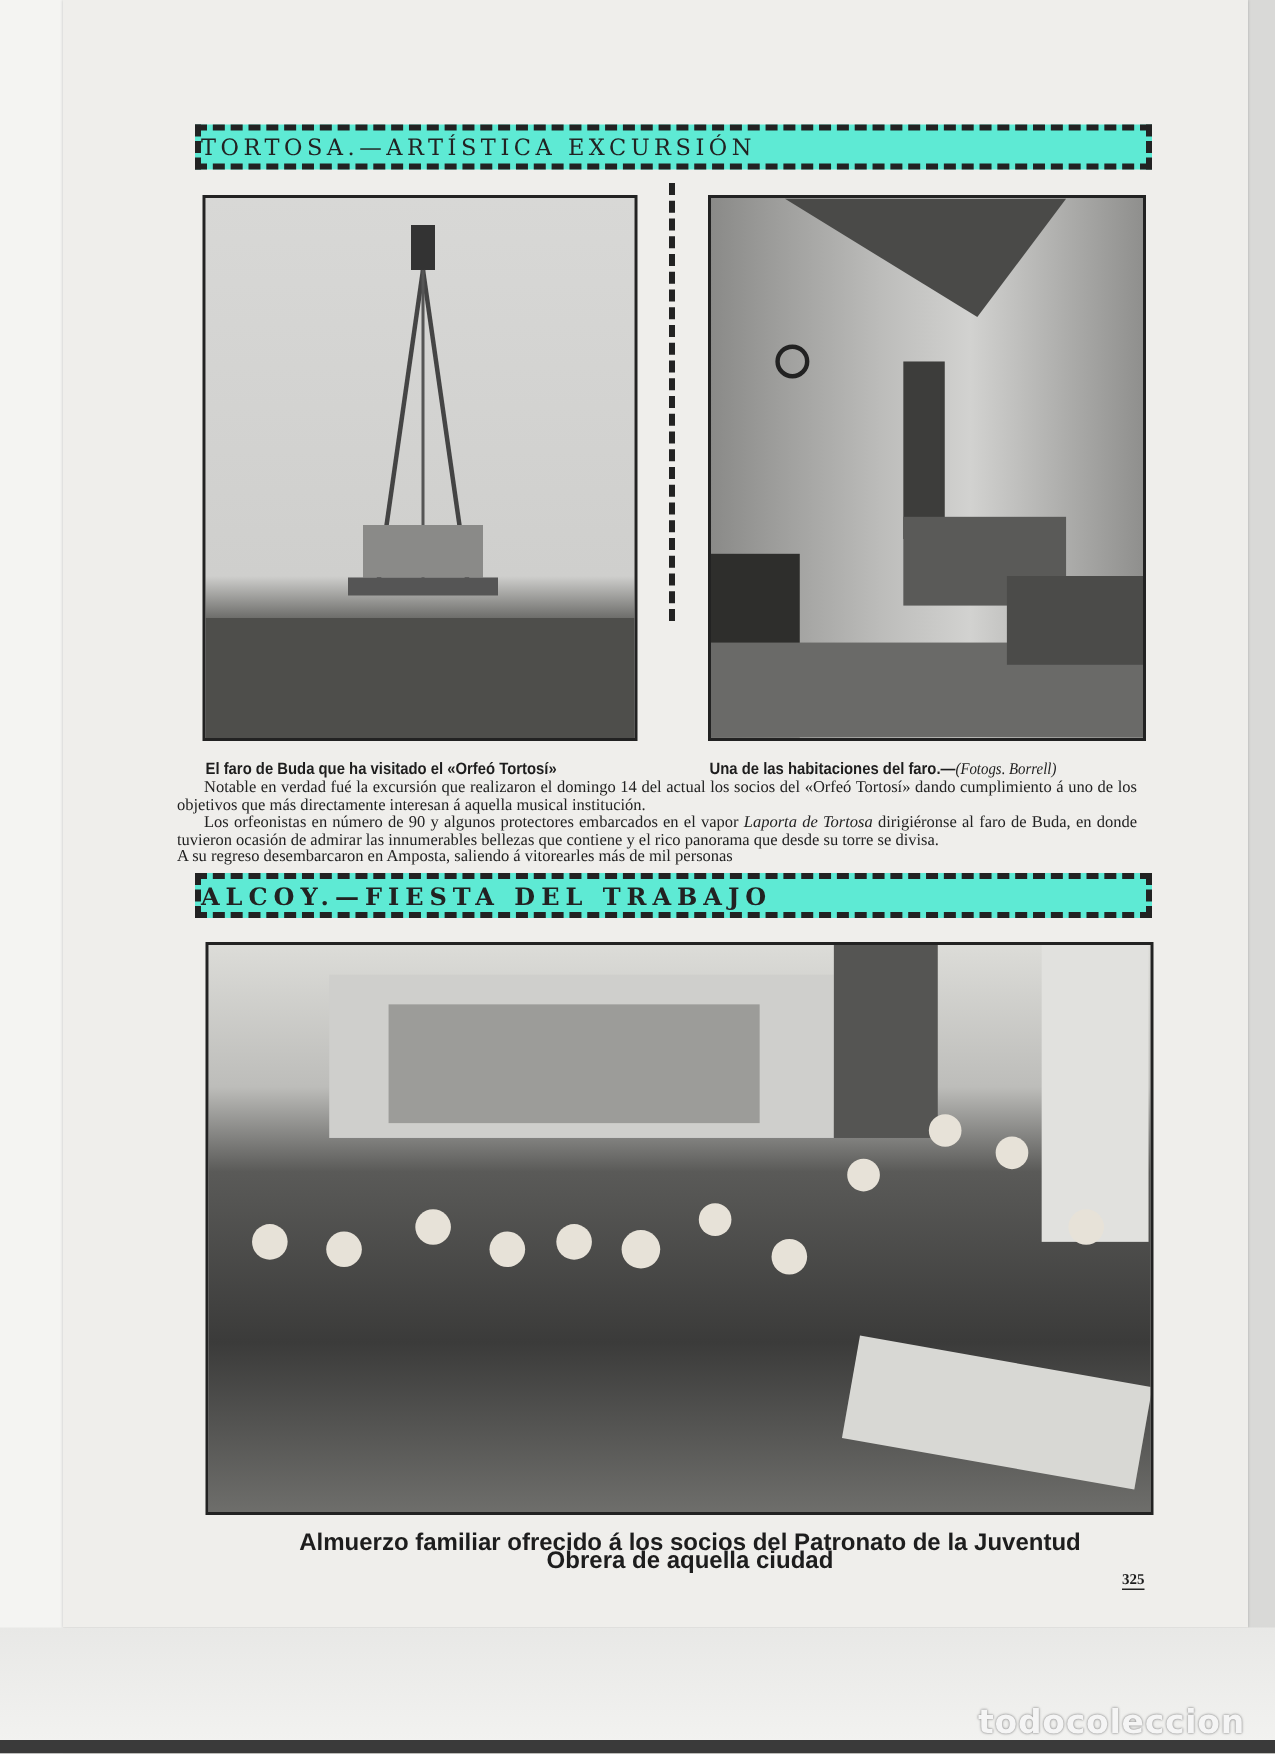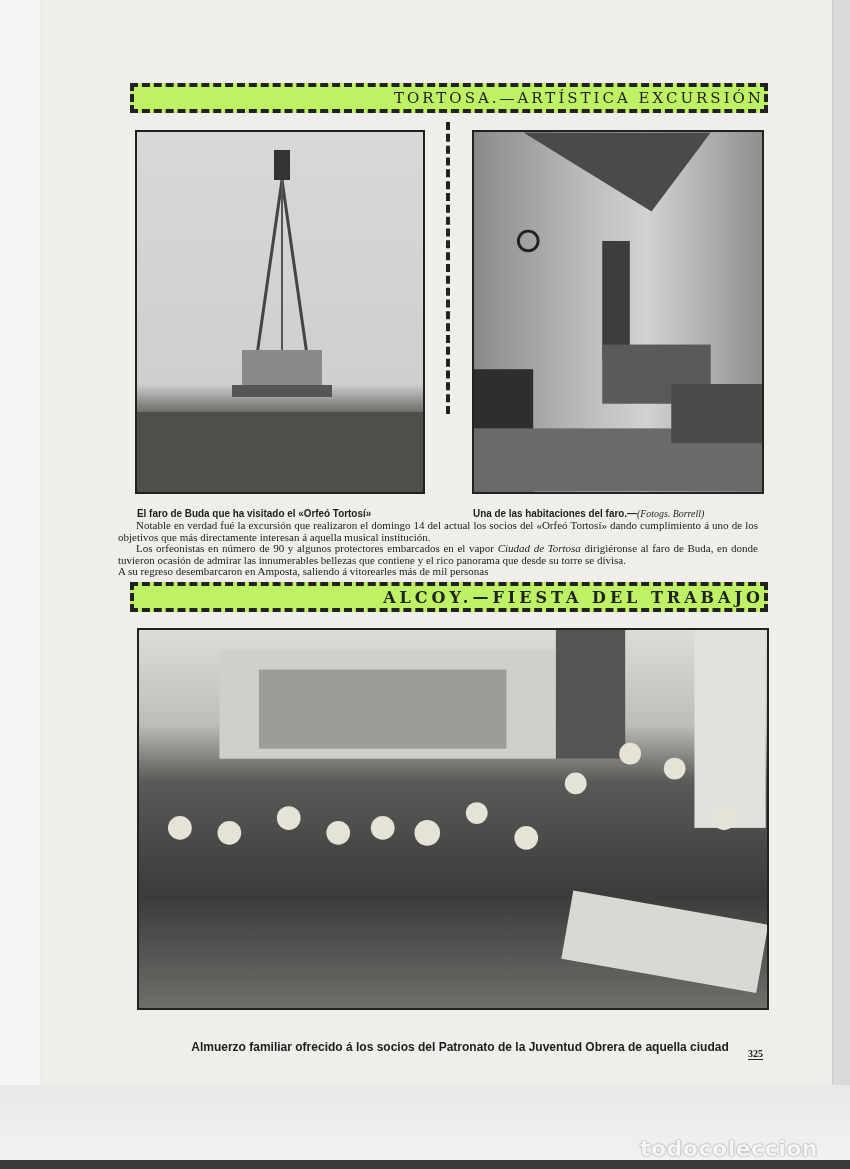--- a/index.html
+++ b/index.html
@@ -18,29 +18,29 @@
     position:absolute; left:0; top:0; width:42px; height:1169px; background:#f4f4f2;
   }
   .bottom-strip {
     position:absolute; left:0; top:1085px; width:850px; height:84px;
     background:linear-gradient(#e8e8e6, #f3f3f1);
   }
   .bottom-dark {
     position:absolute; left:0; top:1160px; width:850px; height:9px; background:#3a3a3a;
   }
   .watermark {
-    position:absolute; right:32px; top:1136px; font-family:"DejaVu Sans", sans-serif;
+    position:absolute; right:20px; top:1136px; font-family:"DejaVu Sans", sans-serif;
     font-weight:bold; font-size:22px; color:rgba(255,255,255,0.9);
     text-shadow:0 0 2px #9a9a9a, 0 0 1px #888; letter-spacing:0.5px;
   }
   .header-box {
     position:absolute; left:130px; width:638px; height:30px;
     border:4px dashed #222; box-sizing:border-box;
-    display:flex; align-items:center; justify-content:flex-end;
-    background:#bef264;
+    display:flex; align-items:center; justify-content:flex-start;
+    background:#5eead4;
   }
   .header-box span {
     font-family:"DejaVu Serif", serif; letter-spacing:3px; color:#222;
   }
   .h1 { top:83px; }
   .h1 span { font-size:15px; font-weight:normal; }
   .h2 { top:582px; }
   .h2 span { font-size:16px; font-weight:bold; letter-spacing:4px; }
   .vdivider {
     position:absolute; left:446px; top:122px; width:0; height:292px;
@@ -63,21 +63,21 @@
   .cap1 { left:137px; top:507px; }
   .cap2 { left:473px; top:507px; }
   .body-text {
     position:absolute; left:118px; top:520px; width:640px;
     font-size:11px; line-height:11.5px; text-align:justify; color:#222;
   }
   .body-text p { margin:0; text-indent:18px; }
   .body-text p.last { text-align:left; text-indent:0; }
   .cap3 {
     position:absolute; left:180px; top:1023px; width:560px; text-align:center;
-    font-size:12px; font-weight:bold; font-family:"Liberation Sans", sans-serif; line-height:12px;margin-top:18px;
+    font-size:16px; font-weight:bold; font-family:"Liberation Sans", sans-serif; line-height:12px;
   }
   .cap3 i { font-weight:normal; font-family:"Liberation Serif", serif; }
   .page-num {
     position:absolute; left:748px; top:1048px; font-size:10px; font-weight:bold;
     border-bottom:1px solid #222;
     text-align:right;
   }
   
   .tower { position:absolute; left:95px; top:18px; width:100px; height:270px; }
   .ground { position:absolute; left:0; bottom:0; width:100%; height:80px; background:#4e4e4b; }
@@ -120,21 +120,21 @@
   </svg>
 </div>
 
 <div class="caption cap1">El faro de Buda que ha visitado el «Orfeó Tortosí»</div>
 <div class="caption cap2">
   <span>Una de las habitaciones del faro.—</span><i>(Fotogs. Borrell)</i>
 </div>
 
 <div class="body-text">
   <p>Notable en verdad fué la excursión que realizaron el domingo 14 del actual los socios del «Orfeó Tortosí» dando cumplimiento á uno de los objetivos que más directamente interesan á aquella musical institución.</p>
-  <p><span>Los orfeonistas en número de 90 y algunos protectores embarcados en el vapor </span><i>Ciudad de Tortosa</i><span> dirigiéronse al faro de Buda, en donde tuvieron ocasión de admirar las innumerables bellezas que contiene y el rico panorama que desde su torre se divisa.</span></p>
+  <p><span>Los orfeonistas en número de 90 y algunos protectores embarcados en el vapor </span><i>Laporta de Tortosa</i><span> dirigiéronse al faro de Buda, en donde tuvieron ocasión de admirar las innumerables bellezas que contiene y el rico panorama que desde su torre se divisa.</span></p>
   <p class="last">A su regreso desembarcaron en Amposta, saliendo á vitorearles más de mil personas</p>
 </div>
 
 <div class="header-box h2">
   <span>ALCOY.—FIESTA DEL TRABAJO</span>
 </div>
 
 <div class="photo p3">
   <svg style="position:absolute;left:0;top:0;width:100%;height:100%" viewBox="0 0 632 382">
     <rect x="80" y="20" width="340" height="110" fill="#cfcfcc"></rect>

